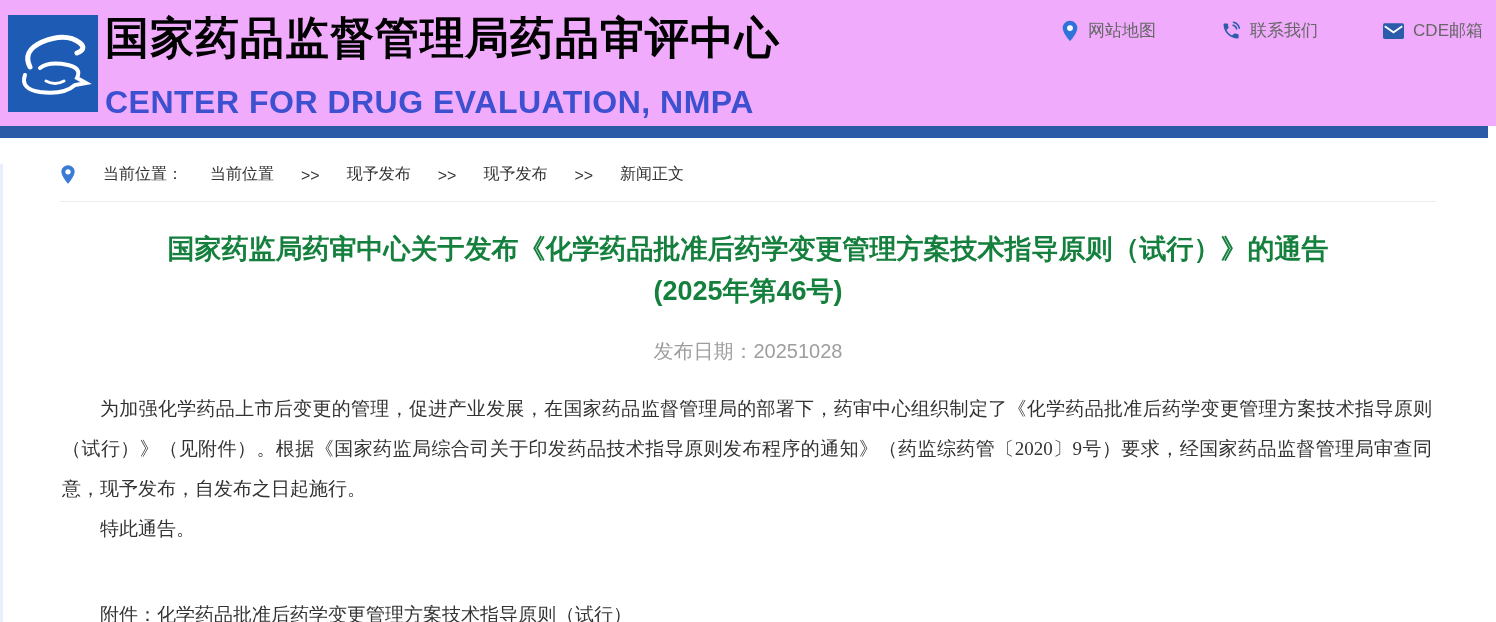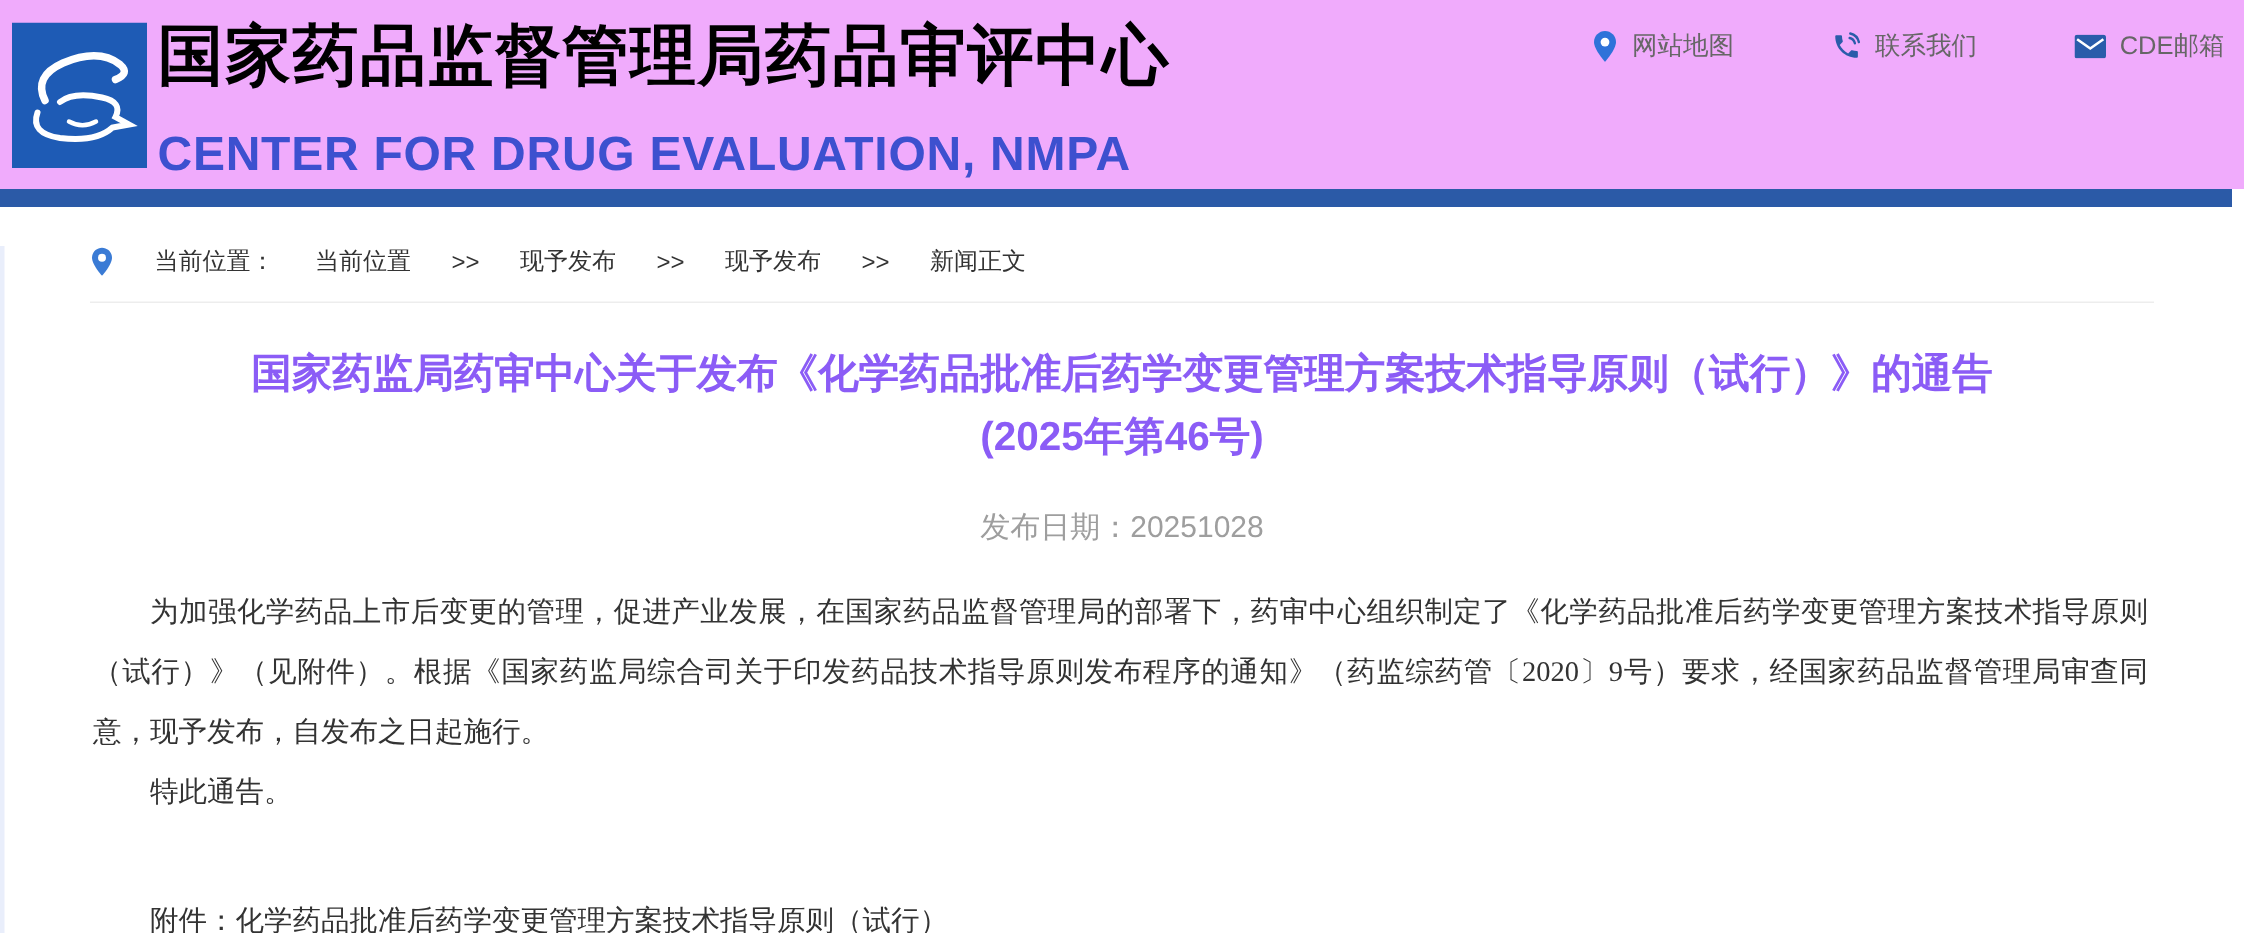--- a/index.html
+++ b/index.html
@@ -38,21 +38,21 @@
   .content { position:relative; }
   .left-strip { position:absolute; left:0; top:0; bottom:-486px; width:3px; background:#e9eefb; }
 
   .breadcrumb { display:flex; align-items:flex-end; gap:27px; margin:26px 60px 0 60px;
                 padding-bottom:16px; border-bottom:1px solid #ededed; font-size:16px; color:#333; }
   .breadcrumb svg { display:block; }
   .crumb { cursor:pointer; }
   .crumb-sep { color:#333; }
 
   .article { padding-top:26px; }
-  .article-title { text-align:center; font-size:27px; font-weight:bold; color:#8b5cf6;
+  .article-title { text-align:center; font-size:27px; font-weight:bold; color:#15803d;
                    line-height:42px; margin:0 70px; }
   .publish-date { text-align:center; font-size:20px; color:#9e9e9e; margin-top:26px; }
 
   .body-text { margin:24px 64px 0 62px; font-size:19px; color:#333; line-height:40px;
                text-align:justify; }
   .body-text p { text-indent:2em;font-family:Liberation Serif, serif; }
   .attachment-row { margin-top:46px; text-indent:2em; }
   .attachment-link { cursor:pointer; }
 </style>
 </head>

